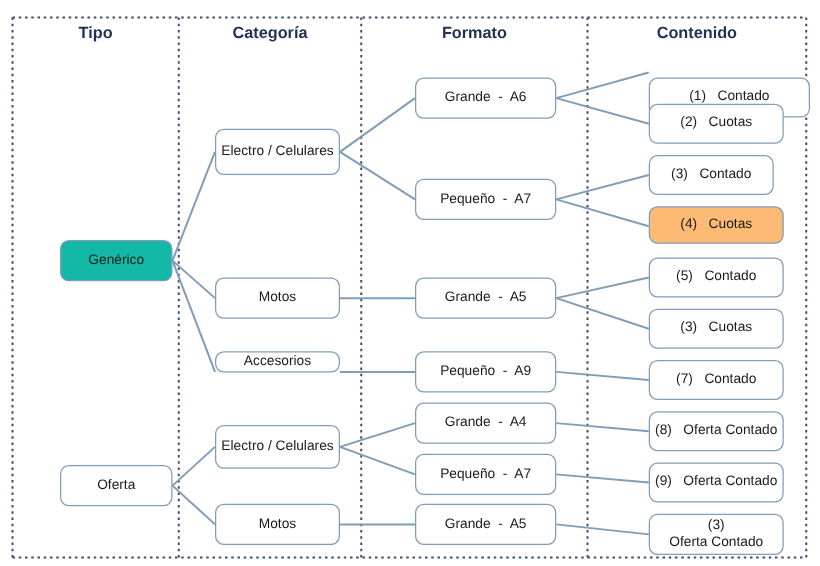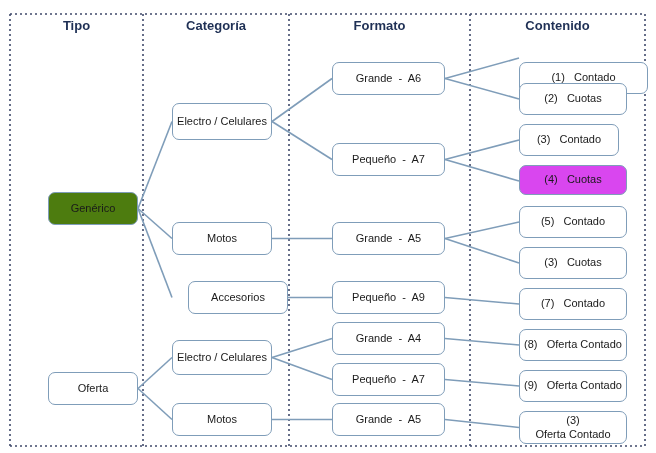--- a/index.html
+++ b/index.html
@@ -75,38 +75,38 @@
         <line x1="445" y1="419.5" x2="519" y2="427.5" stroke="#7f9db9" stroke-width="1.6"></line>
       </g>
   </svg>
   <div id="headers-layer">
       <div class="col-header" style="left: 10px; width: 133px; top: 18px;">Tipo</div>
       <div class="col-header" style="left: 143px; width: 146px; top: 18px;">Categoría</div>
       <div class="col-header" style="left: 289px; width: 181px; top: 18px;">Formato</div>
       <div class="col-header" style="left: 470px; width: 175px; top: 18px;">Contenido</div>
     </div>
   <div id="nodes-layer">
-      <div class="node" style="left: 48px; top: 192px; width: 90px; height: 33px; border-color: rgb(127, 157, 185); background: #4d7c0f; color: rgb(26, 26, 26);">Genérico</div>
+      <div class="node" style="left: 48px; top: 192px; width: 90px; height: 33px; border-color: rgb(127, 157, 185); background: #14b8a6; color: rgb(26, 26, 26);">Genérico</div>
       <div class="node" style="left: 48px; top: 372px; width: 90px; height: 33px; border-color: rgb(127, 157, 185); background: rgb(255, 255, 255); color: rgb(26, 26, 26);">Oferta</div>
       <div class="node" style="left: 172px; top: 103px; width: 100px; height: 37px; border-color: rgb(127, 157, 185); background: rgb(255, 255, 255); color: rgb(26, 26, 26);">Electro / Celulares</div>
       <div class="node" style="left: 172px; top: 222px; width: 100px; height: 33px; border-color: rgb(127, 157, 185); background: rgb(255, 255, 255); color: rgb(26, 26, 26);">Motos</div>
-      <div class="node" style="left: 172px; top: 281px; width: 100px; height: 33px; border-color: rgb(127, 157, 185); background: rgb(255, 255, 255); color: rgb(26, 26, 26); margin-left: 16px;">Accesorios</div>
+      <div class="node" style="left: 172px; top: 281px; width: 100px; height: 17px; border-color: rgb(127, 157, 185); background: rgb(255, 255, 255); color: rgb(26, 26, 26);">Accesorios</div>
       <div class="node" style="left: 172px; top: 340px; width: 100px; height: 35px; border-color: rgb(127, 157, 185); background: rgb(255, 255, 255); color: rgb(26, 26, 26);">Electro / Celulares</div>
       <div class="node" style="left: 172px; top: 403px; width: 100px; height: 33px; border-color: rgb(127, 157, 185); background: rgb(255, 255, 255); color: rgb(26, 26, 26);">Motos</div>
       <div class="node" style="left: 332px; top: 62px; width: 113px; height: 33px; border-color: rgb(127, 157, 185); background: rgb(255, 255, 255); color: rgb(26, 26, 26);">Grande  -  A6</div>
       <div class="node" style="left: 332px; top: 143px; width: 113px; height: 33px; border-color: rgb(127, 157, 185); background: rgb(255, 255, 255); color: rgb(26, 26, 26);">Pequeño  -  A7</div>
       <div class="node" style="left: 332px; top: 222px; width: 113px; height: 33px; border-color: rgb(127, 157, 185); background: rgb(255, 255, 255); color: rgb(26, 26, 26);">Grande  -  A5</div>
       <div class="node" style="left: 332px; top: 281px; width: 113px; height: 33px; border-color: rgb(127, 157, 185); background: rgb(255, 255, 255); color: rgb(26, 26, 26);">Pequeño  -  A9</div>
       <div class="node" style="left: 332px; top: 322px; width: 113px; height: 33px; border-color: rgb(127, 157, 185); background: rgb(255, 255, 255); color: rgb(26, 26, 26);">Grande  -  A4</div>
       <div class="node" style="left: 332px; top: 363px; width: 113px; height: 33px; border-color: rgb(127, 157, 185); background: rgb(255, 255, 255); color: rgb(26, 26, 26);">Pequeño  -  A7</div>
       <div class="node" style="left: 332px; top: 403px; width: 113px; height: 33px; border-color: rgb(127, 157, 185); background: rgb(255, 255, 255); color: rgb(26, 26, 26);">Grande  -  A5</div>
       <div class="node" style="left: 519px; top: 42px; width: 129px; height: 32px; border-color: rgb(127, 157, 185); background: rgb(255, 255, 255); color: rgb(26, 26, 26); margin-top: 20px;">(1)   Contado</div>
       <div class="node" style="left: 519px; top: 83px; width: 108px; height: 32px; border-color: rgb(127, 157, 185); background: rgb(255, 255, 255); color: rgb(26, 26, 26);">(2)   Cuotas</div>
       <div class="node" style="left: 519px; top: 124px; width: 100px; height: 32px; border-color: rgb(127, 157, 185); background: rgb(255, 255, 255); color: rgb(26, 26, 26);">(3)   Contado</div>
-      <div class="node" style="left: 519px; top: 165px; width: 108px; height: 30px; border-color: rgb(127, 157, 185); background: #d946ef; color: rgb(26, 26, 26);">(4)   Cuotas</div>
+      <div class="node" style="left: 519px; top: 165px; width: 108px; height: 30px; border-color: rgb(127, 157, 185); background: #fdba74; color: rgb(26, 26, 26);">(4)   Cuotas</div>
       <div class="node" style="left: 519px; top: 206px; width: 108px; height: 32px; border-color: rgb(127, 157, 185); background: rgb(255, 255, 255); color: rgb(26, 26, 26);">(5)   Contado</div>
       <div class="node" style="left: 519px; top: 247px; width: 108px; height: 32px; border-color: rgb(127, 157, 185); background: rgb(255, 255, 255); color: rgb(26, 26, 26);">(3)   Cuotas</div>
       <div class="node" style="left: 519px; top: 288px; width: 108px; height: 32px; border-color: rgb(127, 157, 185); background: rgb(255, 255, 255); color: rgb(26, 26, 26);">(7)   Contado</div>
       <div class="node" style="left: 519px; top: 329px; width: 108px; height: 32px; border-color: rgb(127, 157, 185); background: rgb(255, 255, 255); color: rgb(26, 26, 26);">(8)   Oferta Contado</div>
       <div class="node" style="left: 519px; top: 370px; width: 108px; height: 32px; border-color: rgb(127, 157, 185); background: rgb(255, 255, 255); color: rgb(26, 26, 26);">(9)   Oferta Contado</div>
       <div class="node two-line" style="left: 519px; top: 411px; width: 108px; height: 33px; border-color: rgb(127, 157, 185); background: rgb(255, 255, 255); color: rgb(26, 26, 26);">(3)
 Oferta Contado</div>
     </div>
 </div>
 

